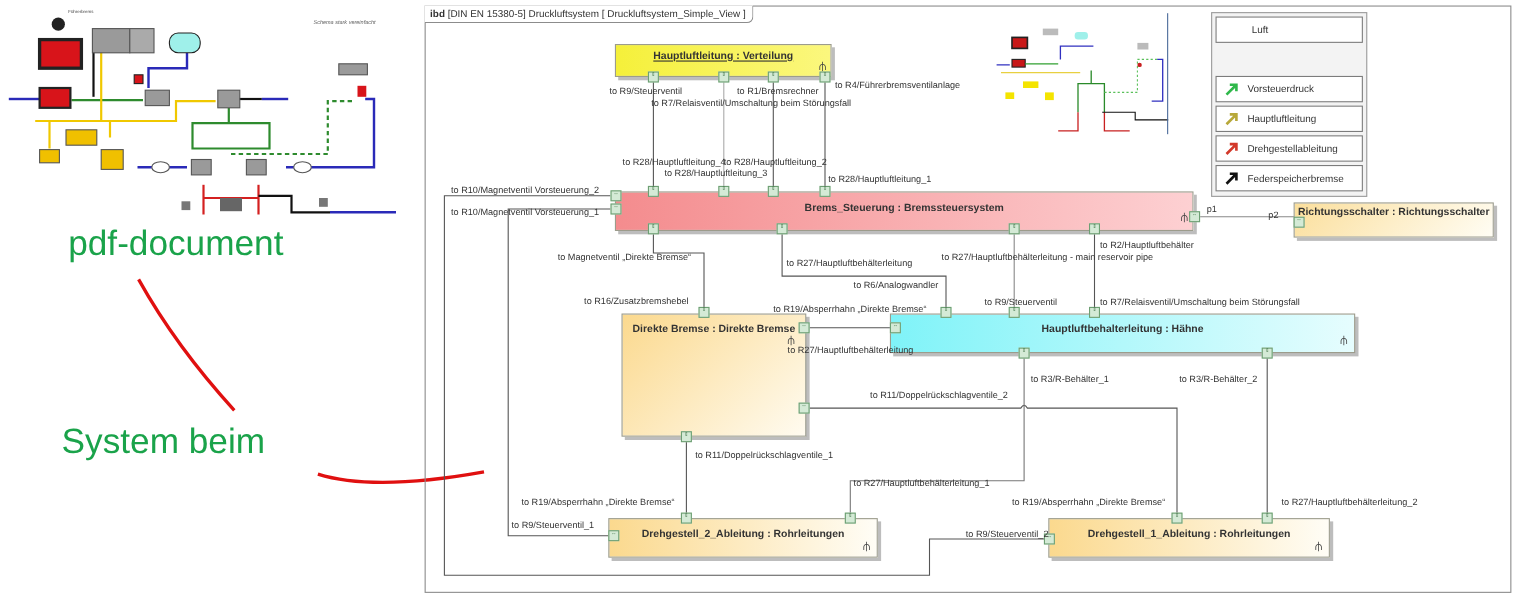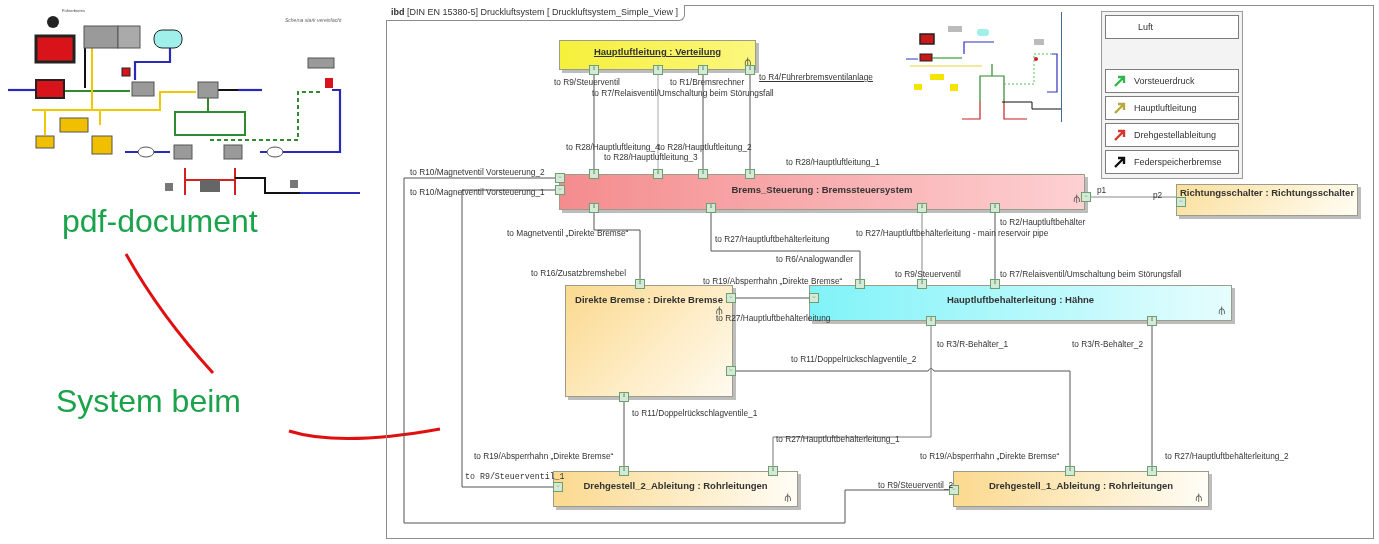--- a/index.html
+++ b/index.html
@@ -226,41 +226,41 @@
 <div class="port" style="left:553px;top:482px;">⇔</div>
 <div class="port" style="left:619px;top:466px;">⇕</div>
 <div class="port" style="left:768px;top:466px;">⇕</div>
 <div class="port" style="left:949px;top:485px;">⇔</div>
 <div class="port" style="left:1065px;top:466px;">⇕</div>
 <div class="port" style="left:1147px;top:466px;">⇕</div>
 
 <div class="lbl" style="left:554px;top:77px;">to R9/Steuerventil</div>
 <div class="lbl" style="left:592px;top:88px;">to R7/Relaisventil/Umschaltung beim Störungsfall</div>
 <div class="lbl" style="left:670px;top:77px;">to R1/Bremsrechner</div>
-<div class="lbl" style="left:759px;top:72px;text-decoration:underline;">to R4/Führerbremsventilanlage</div>
+<div class="lbl" style="left:759px;top:72px;">to R4/Führerbremsventilanlage</div>
 <div class="lbl" style="left:554px;top:142px;padding-left:12px;">to R28/Hauptluftleitung_4</div>
 <div class="lbl" style="left:658px;top:142px;">to R28/Hauptluftleitung_2</div>
 <div class="lbl" style="left:604px;top:152px;">to R28/Hauptluftleitung_3</div>
-<div class="lbl" style="left:753px;top:157px;margin-left:33px;">to R28/Hauptluftleitung_1</div>
+<div class="lbl" style="left:753px;top:157px;">to R28/Hauptluftleitung_1</div>
 <div class="lbl" style="left:410px;top:167px;">to R10/Magnetventil Vorsteuerung_2</div>
 <div class="lbl" style="left:410px;top:187px;">to R10/Magnetventil Vorsteuerung_1</div>
 <div class="lbl" style="left:1097px;top:185px;">p1</div>
 <div class="lbl" style="left:1153px;top:190px;">p2</div>
 <div class="lbl" style="left:507px;top:228px;">to Magnetventil „Direkte Bremse“</div>
 <div class="lbl" style="left:715px;top:234px;">to R27/Hauptluftbehälterleitung</div>
 <div class="lbl" style="left:856px;top:228px;">to R27/Hauptluftbehälterleitung - main reservoir pipe</div>
 <div class="lbl" style="left:1000px;top:217px;">to R2/Hauptluftbehälter</div>
 <div class="lbl" style="left:776px;top:254px;">to R6/Analogwandler</div>
 <div class="lbl" style="left:531px;top:268px;">to R16/Zusatzbremshebel</div>
 <div class="lbl" style="left:703px;top:276px;">to R19/Absperrhahn „Direkte Bremse“</div>
 <div class="lbl" style="left:895px;top:269px;">to R9/Steuerventil</div>
 <div class="lbl" style="left:1000px;top:269px;">to R7/Relaisventil/Umschaltung beim Störungsfall</div>
 <div class="lbl" style="left:716px;top:313px;">to R27/Hauptluftbehälterleitung</div>
 <div class="lbl" style="left:937px;top:339px;">to R3/R-Behälter_1</div>
 <div class="lbl" style="left:1072px;top:339px;">to R3/R-Behälter_2</div>
 <div class="lbl" style="left:743px;top:354px;margin-left:48px;">to R11/Doppelrückschlagventile_2</div>
 <div class="lbl" style="left:632px;top:408px;">to R11/Doppelrückschlagventile_1</div>
 <div class="lbl" style="left:776px;top:434px;">to R27/Hauptluftbehälterleitung_1</div>
 <div class="lbl" style="left:474px;top:451px;">to R19/Absperrhahn „Direkte Bremse“</div>
-<div class="lbl" style="left:465px;top:472px;font-family:Liberation Mono, monospace;">to R9/Steuerventil_1</div>
+<div class="lbl" style="left:465px;top:472px;">to R9/Steuerventil_1</div>
 <div class="lbl" style="left:920px;top:451px;">to R19/Absperrhahn „Direkte Bremse“</div>
 <div class="lbl" style="left:1165px;top:451px;">to R27/Hauptluftbehälterleitung_2</div>
 <div class="lbl" style="left:878px;top:480px;">to R9/Steuerventil_2</div>
 
 </body></html>

